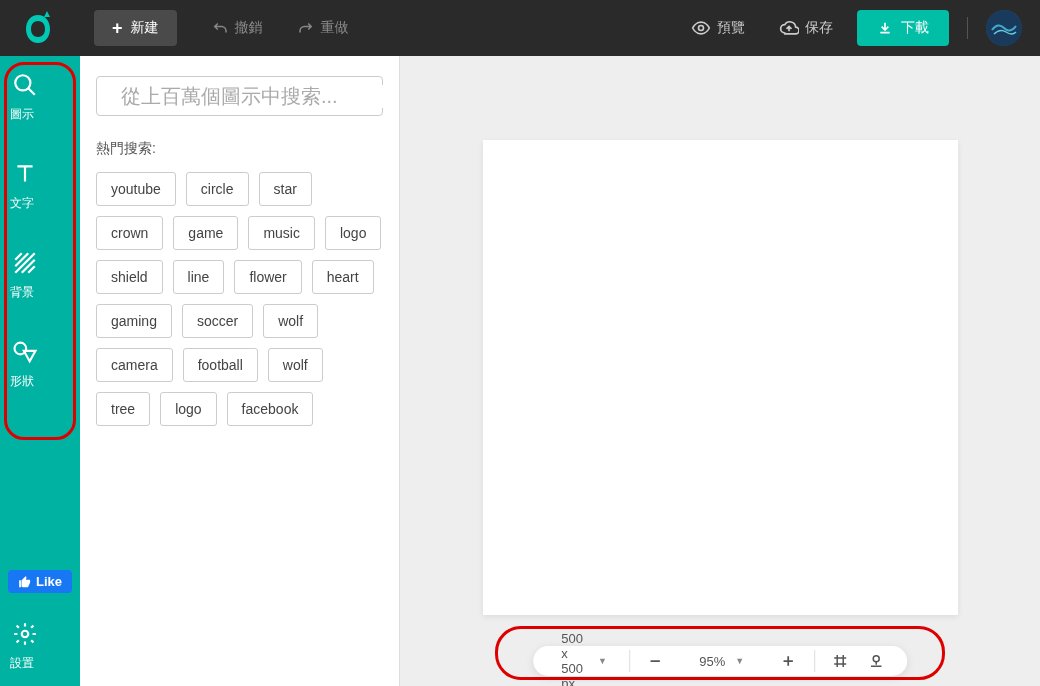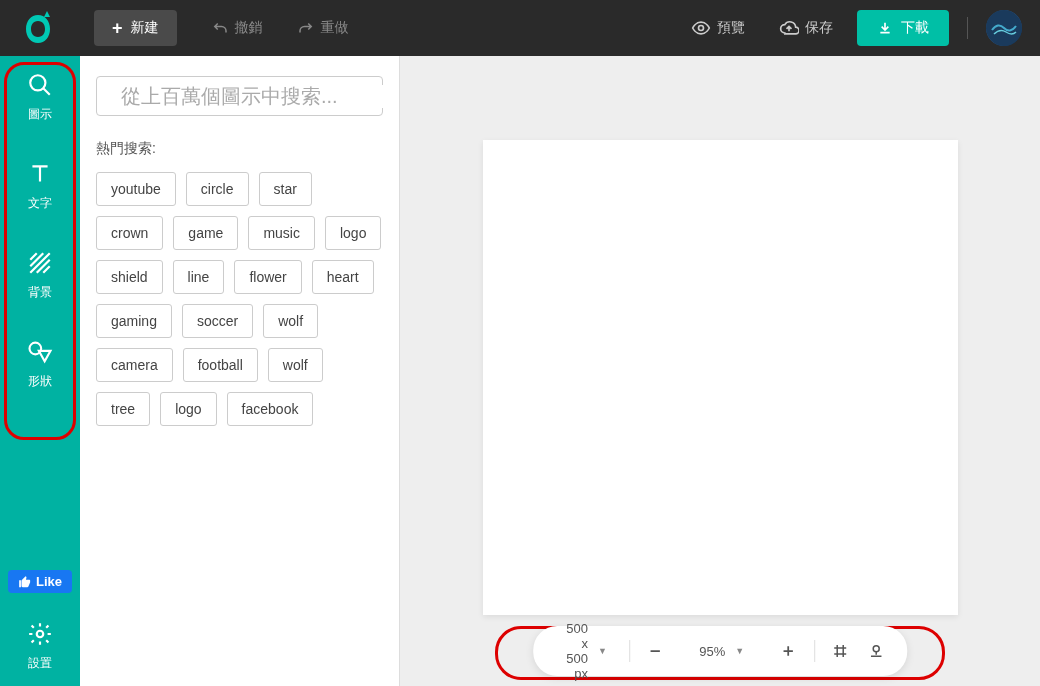--- a/index.html
+++ b/index.html
@@ -16,40 +16,40 @@
     .btn-dl { background: #00bfa6; color: #fff; border: none; height: 36px; padding: 0 20px; border-radius: 4px; display: flex; align-items: center; gap: 8px; font-size: 14px; cursor: pointer; margin-left: 24px; justify-content: center; }
     .divider-v { width: 1px; height: 22px; background: #555; margin: 0 18px; }
     .avatar { width: 36px; height: 36px; border-radius: 50%; background: linear-gradient(135deg, #1a3a5c, #2a5a8c, #0a2a4c); display: flex; align-items: center; justify-content: center; overflow: hidden; }
 
     
     .main { display: flex; height: 630px; }
 
     
     .rail { width: 80px; background: #00b2a2; display: flex; flex-direction: column; align-items: center; padding-top: 14px; position: relative; }
     .rail-highlight { position: absolute; top: 6px; left: 4px; width: 72px; height: 378px; border: 3px solid #d00; border-radius: 20px; pointer-events: none; }
-    .rail-item { width: 60px; display: flex; flex-direction: column; align-items: center; color: #fff; font-size: 12px; cursor: pointer; margin-bottom: 36px; gap: 6px; }
+    .rail-item { width: 60px; display: flex; flex-direction: column; align-items: flex-start; color: #fff; font-size: 12px; cursor: pointer; margin-bottom: 36px; gap: 6px; }
     .rail-item .icon { display: flex; align-items: center; justify-content: center; width: 30px; height: 30px; }
     .rail-bottom { margin-top: auto; width: 100%; display: flex; flex-direction: column; align-items: center; padding-bottom: 6px; }
     .like-btn { background: #1877f2; color: #fff; border: none; border-radius: 4px; padding: 4px 10px; font-size: 13px; font-weight: bold; display: flex; align-items: center; gap: 4px; cursor: pointer; margin-bottom: 26px; }
 
     
     .panel { width: 320px; background: #fff; padding: 20px 16px; border-right: 1px solid #ddd; }
     .search-box { display: flex; align-items: center; border: 1px solid #ccc; border-radius: 4px; height: 40px; padding: 0 14px; gap: 10px; margin-bottom: 24px; }
     .search-box input { border: none; outline: none; flex: 1; font-size: 20px; color: #555; }
     .search-box input::placeholder { color: #aaa; }
     .hot-label { font-size: 14px; color: #555; margin-bottom: 14px; }
     .tags { display: flex; flex-wrap: wrap; gap: 10px; }
     .tag { border: 1px solid #ccc; border-radius: 3px; padding: 8px 14px; font-size: 14px; color: #444; cursor: pointer; background: #fff; }
 
     
     .canvas-area { flex: 1; background: #eee; position: relative; display: flex; flex-direction: column; align-items: center; }
     .artboard { background: #fff; width: 475px; height: 475px; margin-top: 84px; box-shadow: 0 2px 6px rgba(0,0,0,0.08); }
 
     
-    .ctrl-bar { position: absolute; bottom: 10px; left: 50%; transform: translateX(-50%); background: #fff; border-radius: 24px; height: 50px; display: flex; align-items: center; padding: 0 22px; box-shadow: 0 2px 8px rgba(0,0,0,0.1); gap: 4px; text-align: right; }
+    .ctrl-bar { position: absolute; bottom: 10px; left: 50%; transform: translateX(-50%); background: #fff; border-radius: 24px; height: 30px; display: flex; align-items: center; padding: 0 22px; box-shadow: 0 2px 8px rgba(0,0,0,0.1); gap: 4px; }
     .ctrl-highlight { position: absolute; bottom: 6px; left: 50%; transform: translateX(-50%); width: 450px; height: 54px; border: 3px solid #d00; border-radius: 26px; pointer-events: none; }
     .ctrl-sep { width: 1px; height: 22px; background: #ddd; margin: 0 12px; }
     .ctrl-item { display: flex; align-items: center; gap: 10px; font-size: 13px; color: #555; cursor: pointer; padding: 0 6px; }
     .ctrl-icon { display: flex; align-items: center; justify-content: center; width: 20px; height: 20px; cursor: pointer; color: #555; }
     .zoom-group { display: flex; align-items: center; gap: 28px; }
   </style>
 </head>
 <body>
 
 <div class="topbar">

